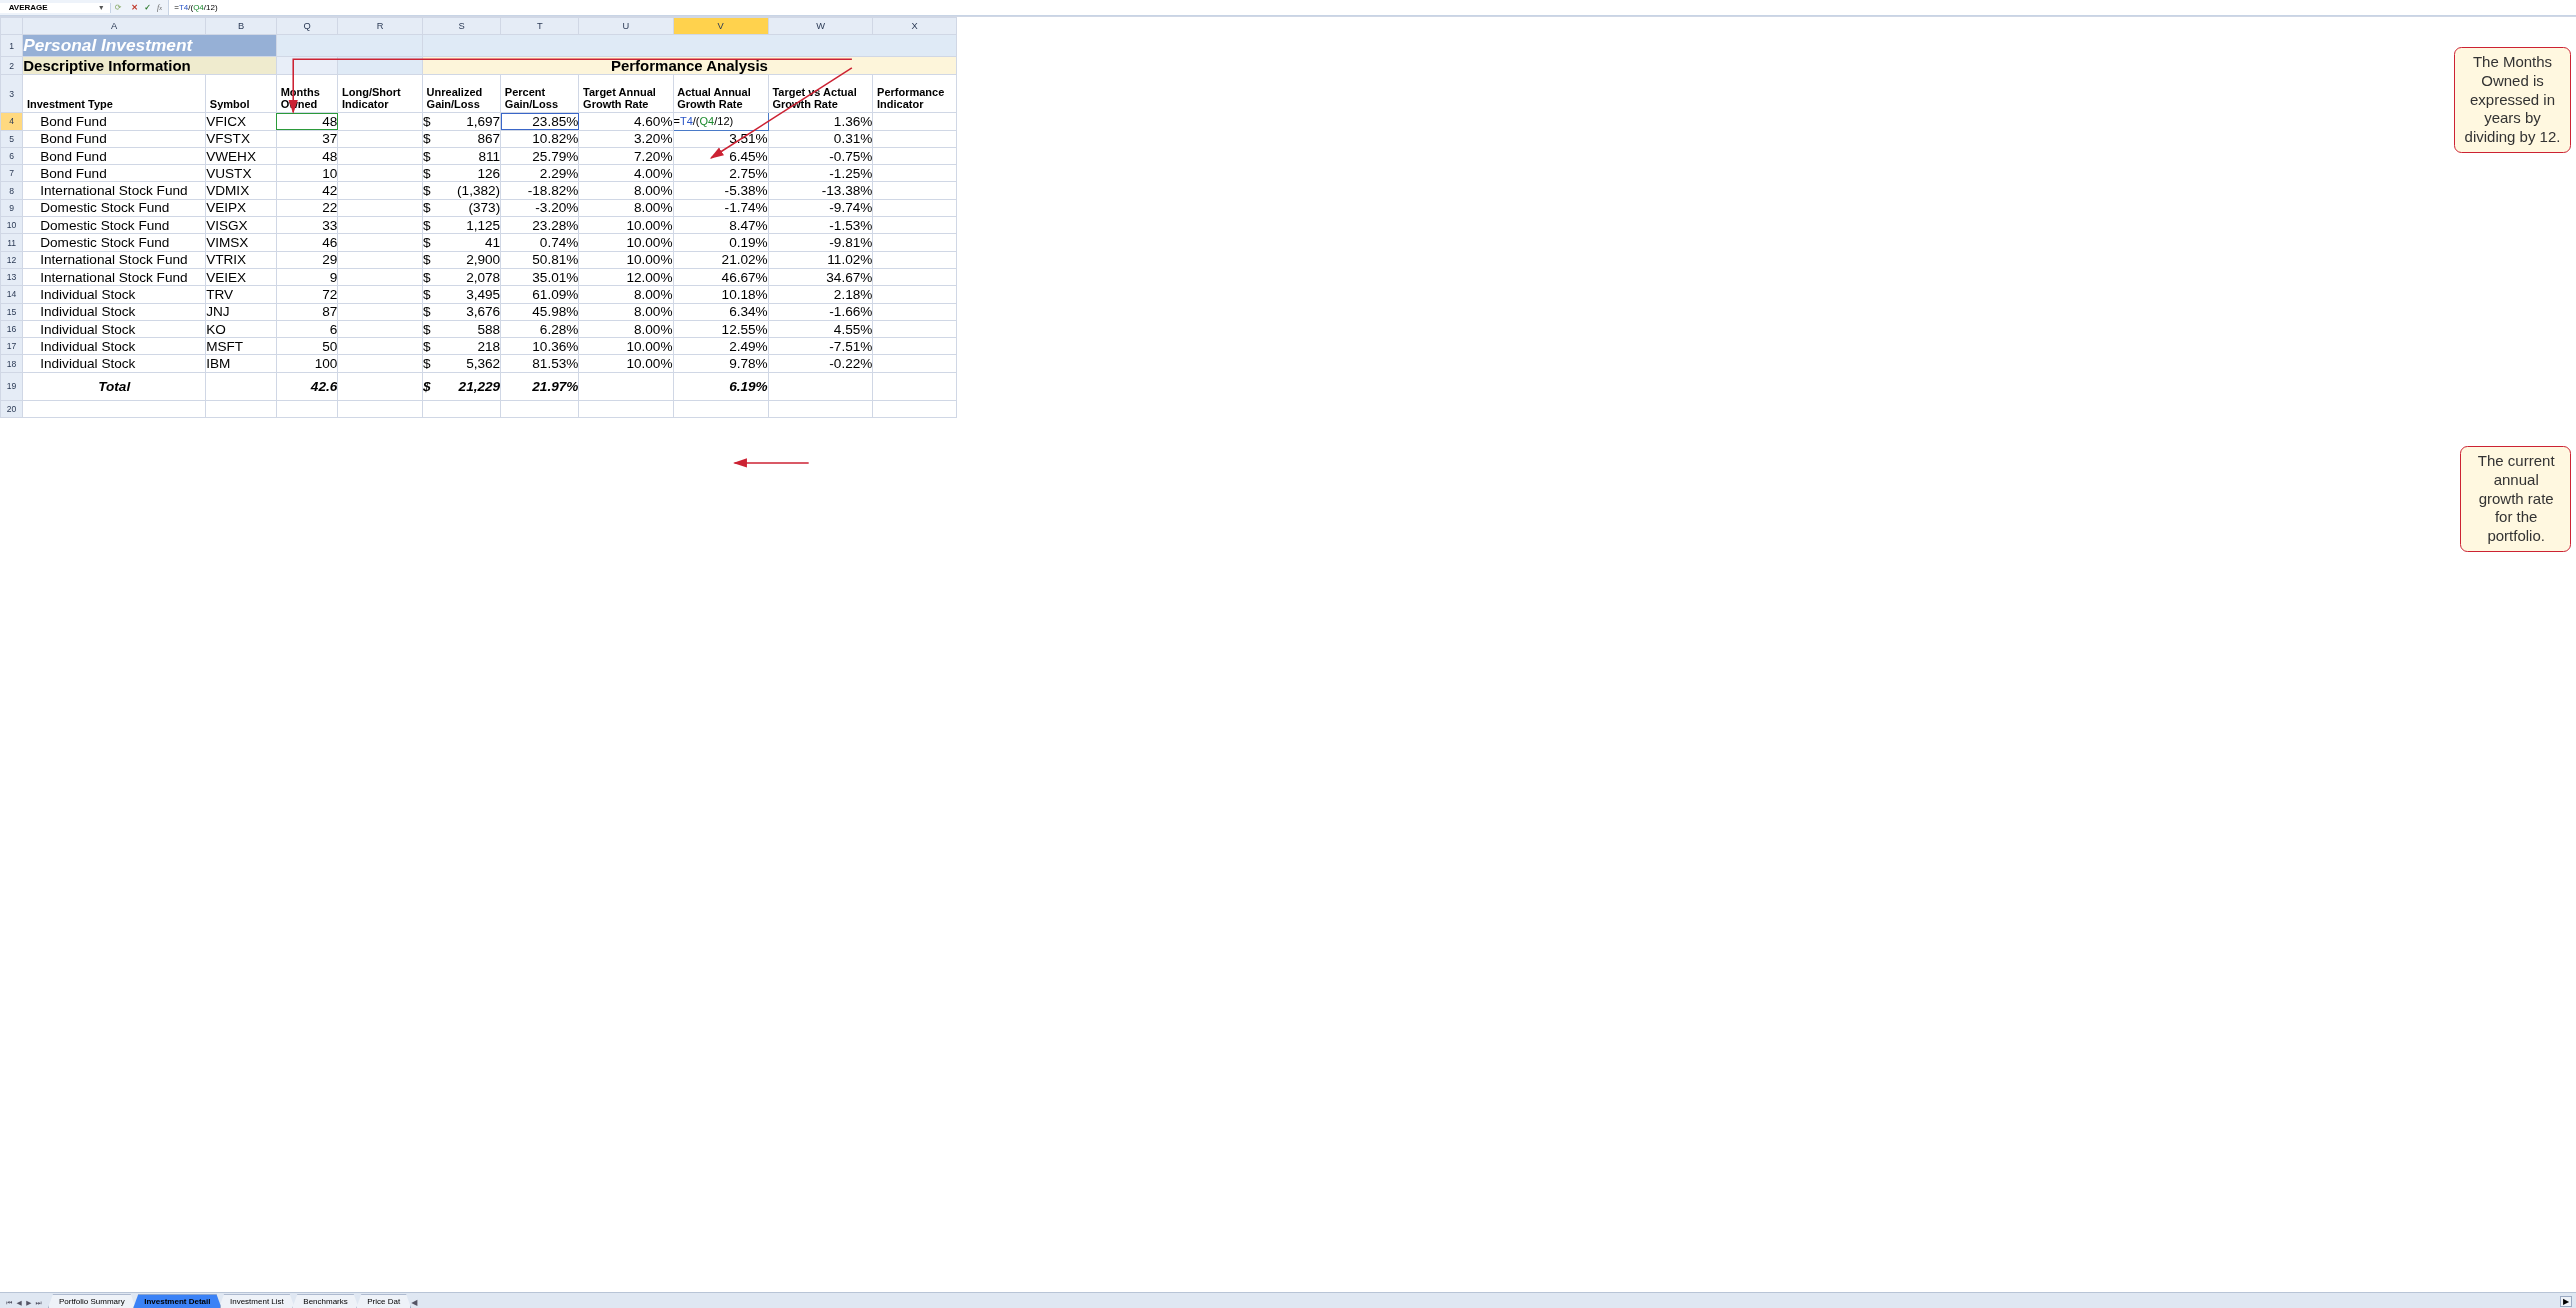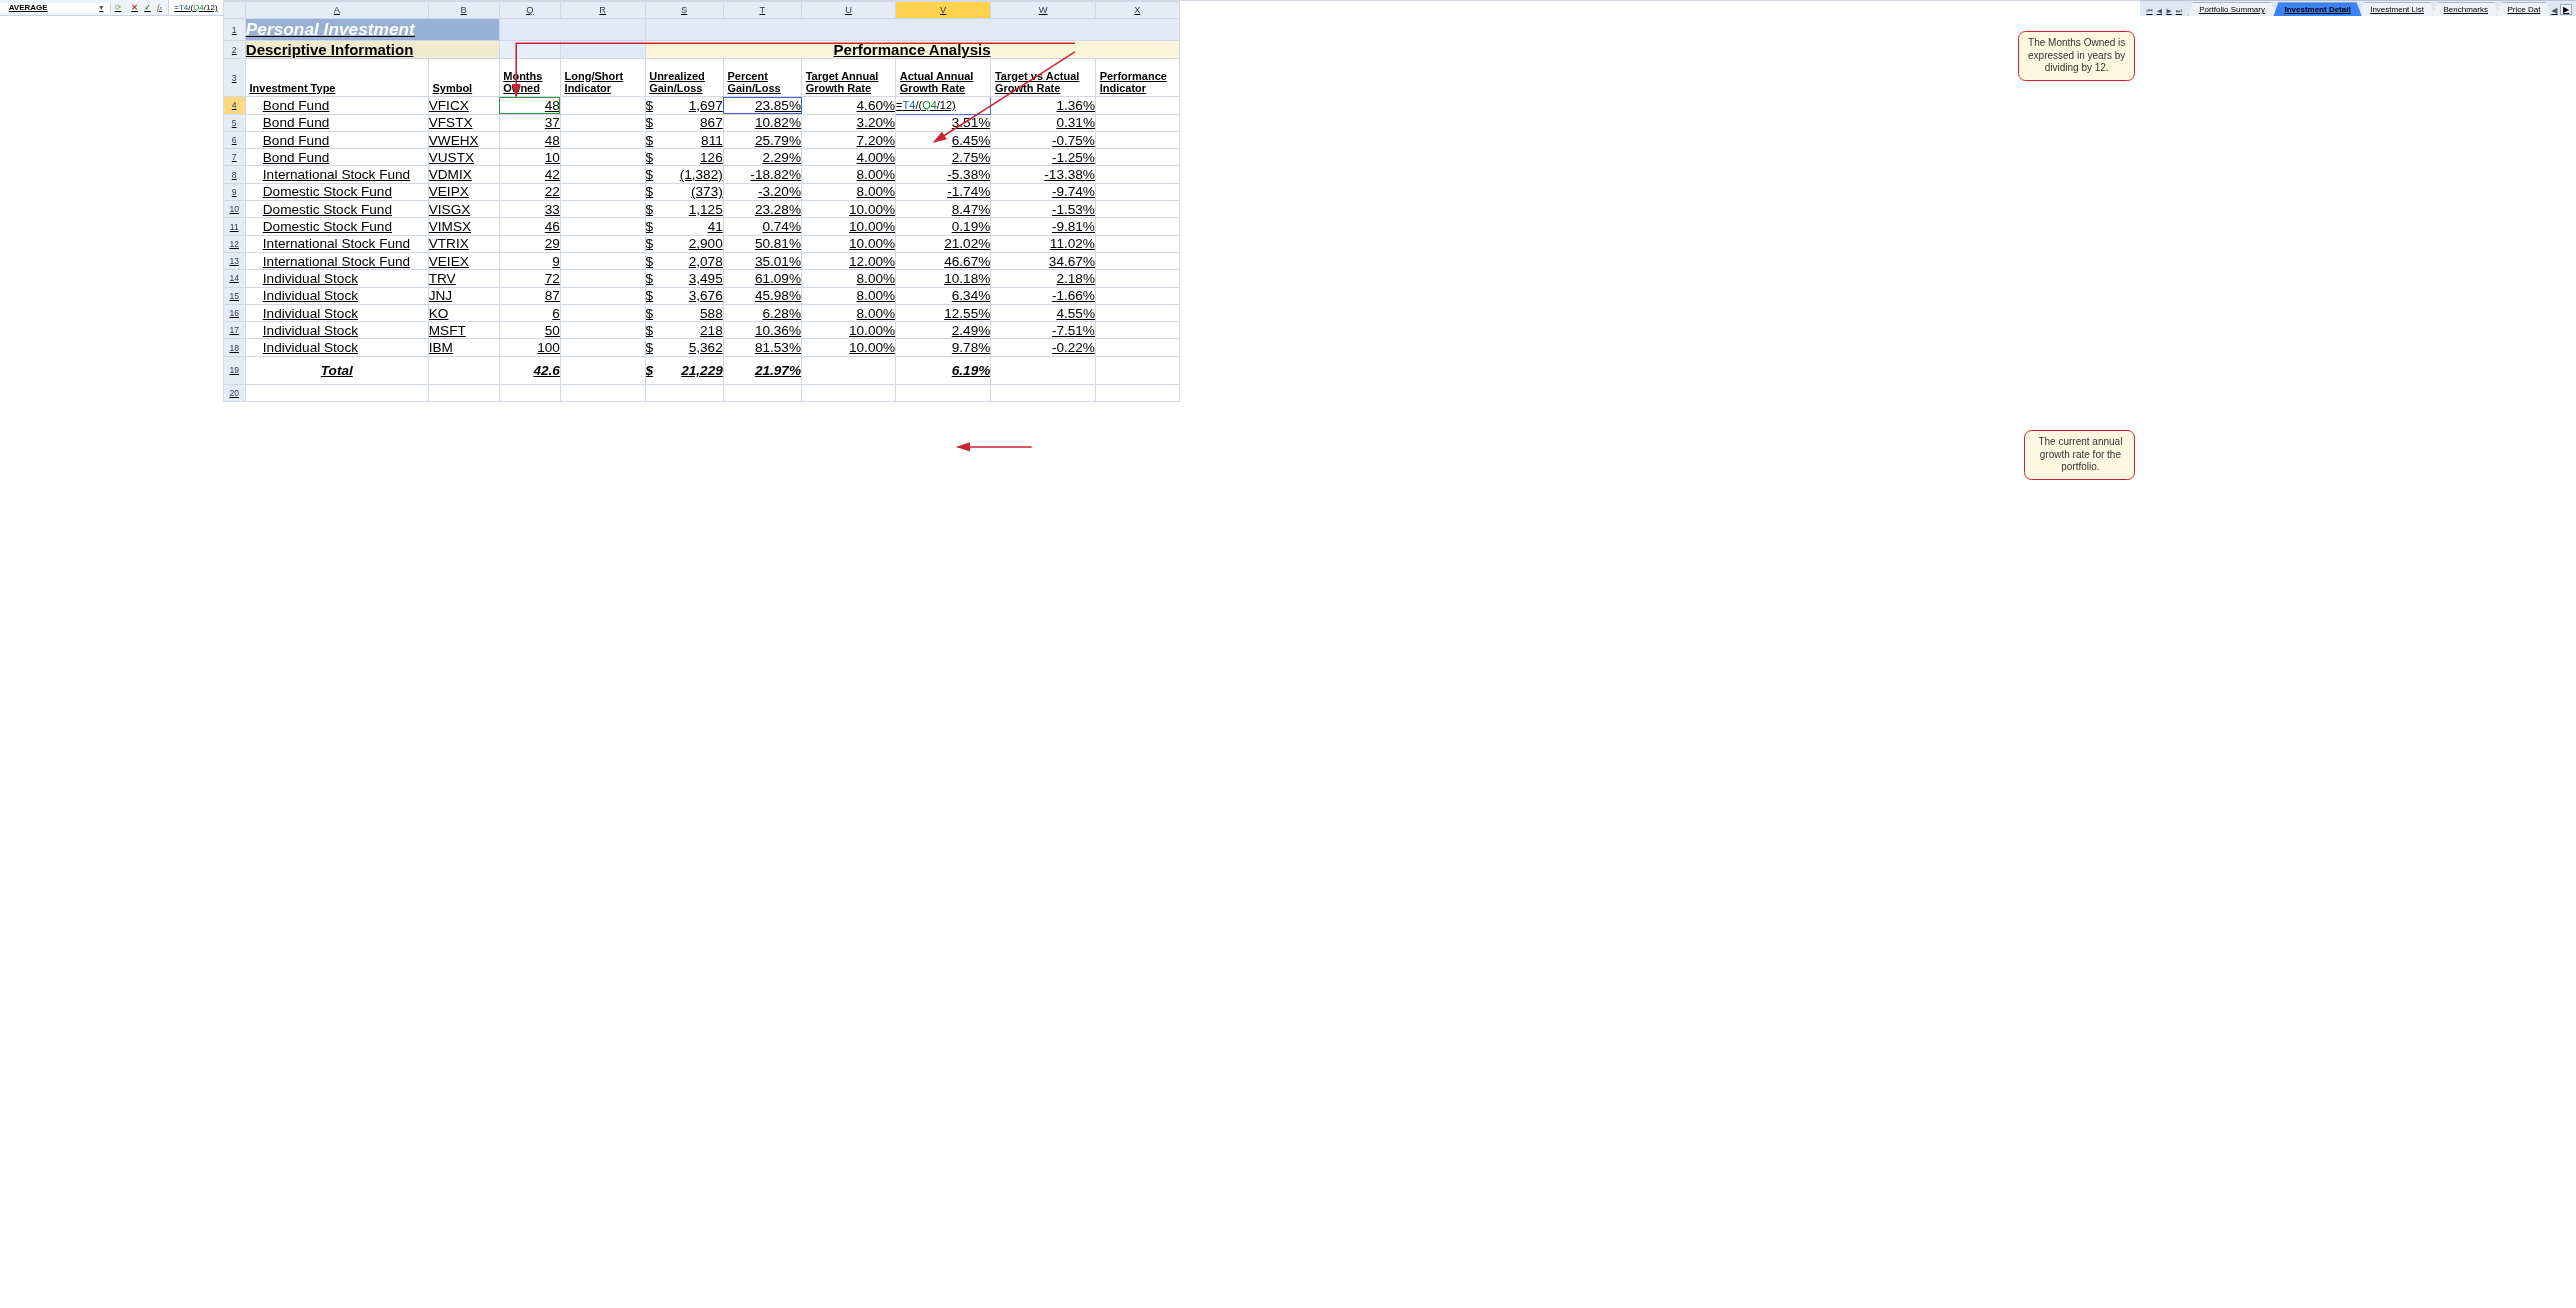--- a/index.html
+++ b/index.html
@@ -8,22 +8,21 @@
     font-family: Arial, sans-serif;
     background: #fff;
     overflow: hidden;
     height: 100%;
   }
   .app {
     position: relative;
     width: 100%;
     height: 100vh;
     display: flex;
-    flex-direction: row;
-    text-decoration: underline;
+    flex-direction: column;
   }
 
   
   .fx-row {
     display: flex;
     align-items: center;
     height: 16px;
     border-bottom: 0.6px solid #c8d4e5;
     background: #eef3fa;
     font-size: 8px;
@@ -236,21 +235,21 @@
     cursor: pointer;
   }
 
   
   .callout {
     position: absolute;
     background: #fff8e0;
     border: 1.2px solid #c23;
     border-radius: 7.4px;
     padding: 5px 8.6px;
-    font-size: 10px;
+    font-size: 15px;
     text-align: center;
     color: #333;
     line-height: 1.25;
     z-index: 50;
   }
   svg.anno {
     position: absolute;
     top: 0; left: 0;
     pointer-events: none;
     z-index: 40;

